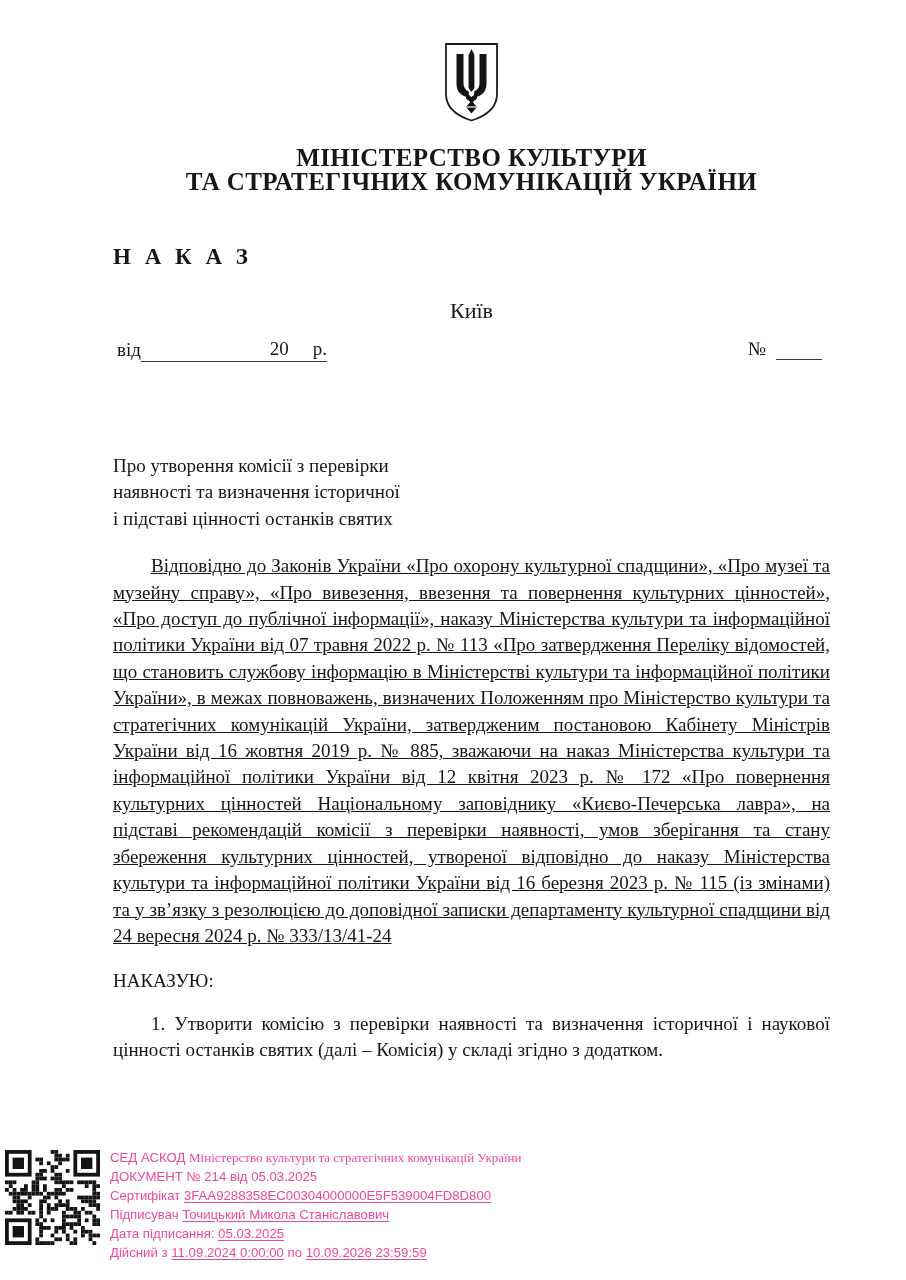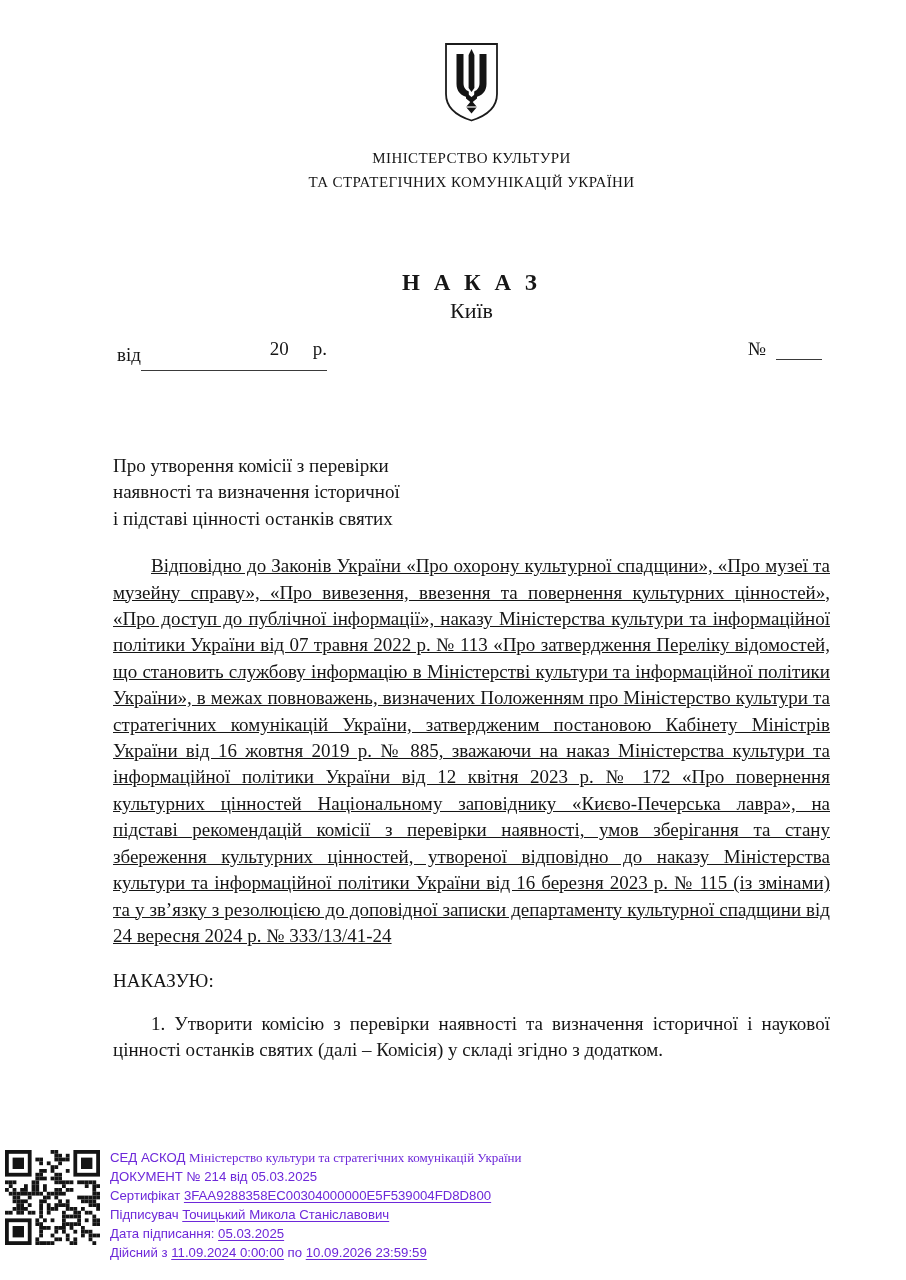--- a/index.html
+++ b/index.html
@@ -9,37 +9,37 @@
     background:#ffffff;
     margin:0 auto;
     font-family:"Liberation Serif", serif;
     color:#161616;
     overflow:hidden;
   }
   
   .emblem{position:absolute;left:442px;top:42px;width:59px;height:81px;}
   .head{
     position:absolute;left:113px;top:146px;width:717px;
-    text-align:center;font-weight:normal;font-size:15px;line-height:24px;
+    text-align:center;font-weight:bold;font-size:25px;line-height:24px;
     letter-spacing:.4px;
   }
   .order-title{
     position:absolute;left:113px;top:244px;width:717px;
-    text-align:center;font-weight:bold;font-size:23px;letter-spacing:4px;margin-top:26px;
+    text-align:left;font-weight:bold;font-size:23px;letter-spacing:4px;
   }
   .city{
     position:absolute;left:113px;top:298px;width:717px;
     text-align:center;font-size:22px;
   }
   
   .daterow{position:absolute;left:113px;top:338px;width:717px;height:26px;font-size:19px;}
   .date-left{position:absolute;left:4px;top:0;display:flex;align-items:center;}
   .ruled{
     display:inline-flex;justify-content:flex-end;align-items:flex-end;
-    width:186px;border-bottom:1.4px solid #3a3a3a;padding-bottom:10px;
+    width:186px;border-bottom:1.4px solid #3a3a3a;padding-bottom:1px;
   }
   .ruled .gap{display:inline-block;width:24px;}
   .num-right{position:absolute;right:8px;top:0;display:flex;align-items:flex-end;}
   .num-blank{
     display:inline-block;width:46px;margin-left:10px;
     border-bottom:1.4px solid #3a3a3a;height:20px;
   }
   
   .flow{position:absolute;left:113px;top:453px;width:717px;font-size:19px;line-height:26.4px;}
   .subject{white-space:nowrap;}
@@ -47,21 +47,21 @@
     margin:21px 0 0 0;text-align:justify;text-indent:38px;text-decoration:underline;
   }
   .orderword{margin:19px 0 8px 0;}
   .item{margin:16px 0 0 0;text-align:justify;text-indent:38px;}
   
   .stamp{position:absolute;left:5px;top:1148px;display:flex;}
   .qr{width:95px;height:95px;margin-top:2px;}
   .stamp-text{
     margin-left:10px;
     font-family:"Liberation Sans", sans-serif;
-    font-size:13.2px;line-height:19px;color:#6d28d9;
+    font-size:13.2px;line-height:19px;color:#ec4899;
   }
   .stamp-text .u{text-decoration:underline;text-underline-offset:2px;}
   .stamp-org{font-family:"Liberation Serif", serif;font-size:13px;}
 </style>
 </head>
 <body>
 
 <div class="page">
 
   <svg class="emblem" viewBox="0 0 59 81" xmlns="http://www.w3.org/2000/svg">

